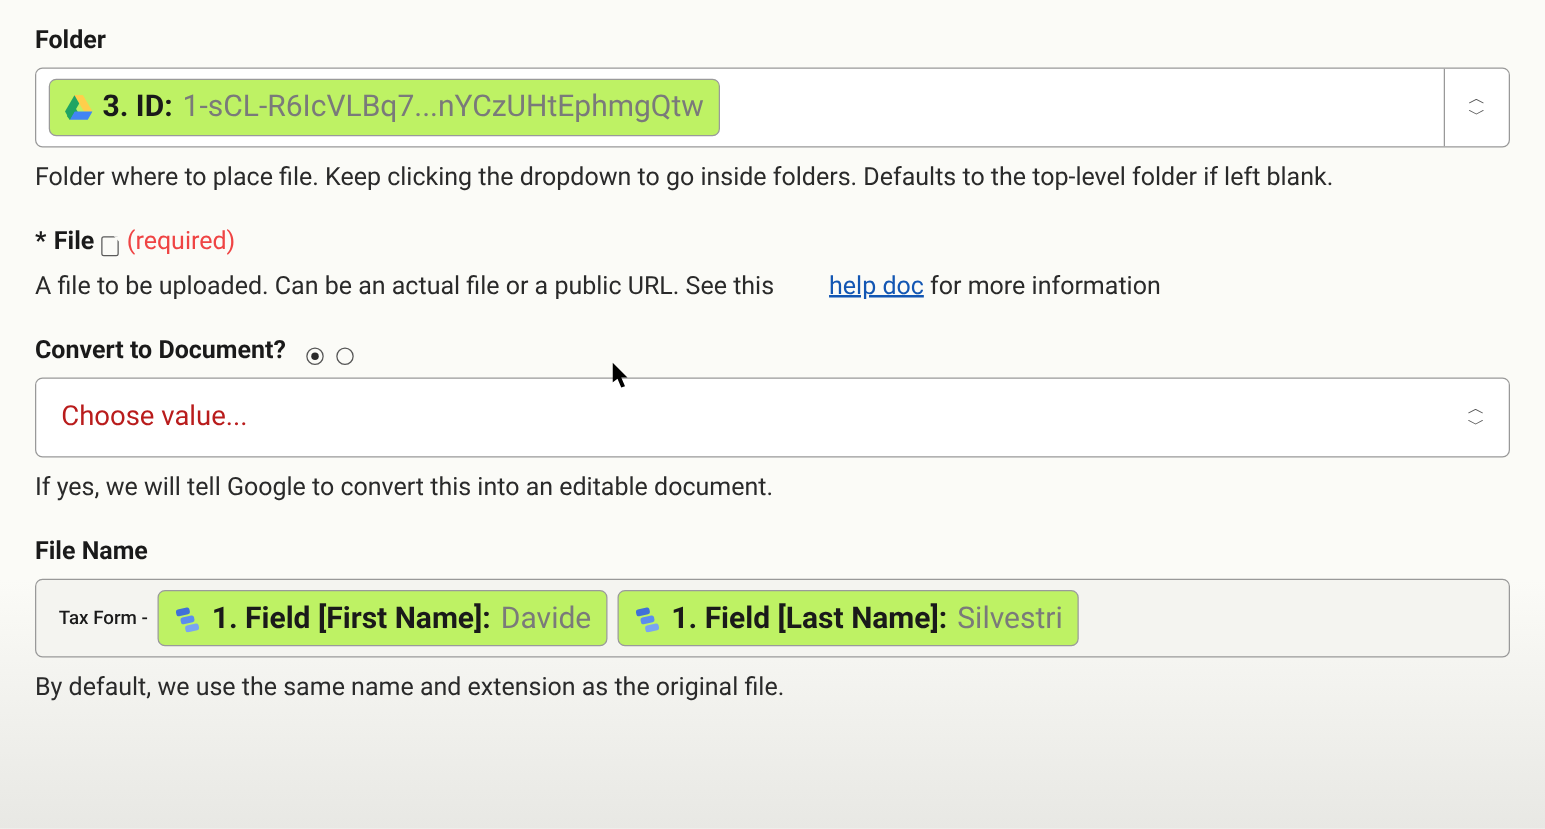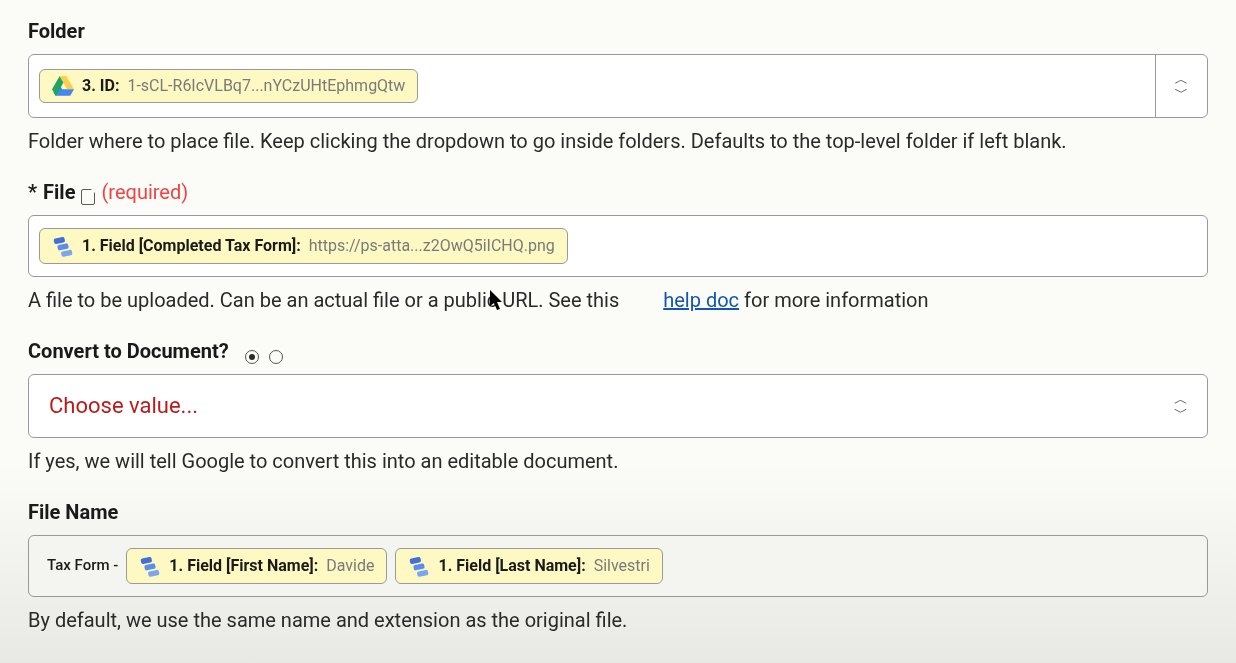--- a/index.html
+++ b/index.html
@@ -74,22 +74,22 @@
       gap: 8px;
       flex-wrap: wrap;
     }
     .pill {
       display: inline-flex;
       align-items: center;
       gap: 8px;
       border: 1.5px solid #9a9a9a;
       border-radius: 6px;
       padding: 6px 12px;
-      background: #fef9c3;
-      font-size: 16px;
+      background: #bef264;
+      font-size: 24px;
       white-space: nowrap;
     }
     .pill .pill-label {
       font-weight: 700;
       color: #1a1a1a;
     }
     .pill .pill-value {
       font-weight: 400;
       color: #7a7a7a;
     }
@@ -212,35 +212,20 @@
   </div>
   <div class="help-text">Folder where to place file. Keep clicking the dropdown to go inside folders. Defaults to the top-level folder if left blank.</div>
 </div>
 
 <div class="field-group">
   <div class="label">
     <span class="asterisk">*</span>
     <span>File</span>
     <span class="doc-icon"></span>
     <span class="req-note">(required)</span>
-  </div>
-  <div class="input-wrapper">
-    <div class="content-area">
-      <div class="pill">
-        <span class="zapier-icon">
-          <svg width="22" height="22" viewBox="0 0 24 24">
-            <rect x="2" y="3" width="12" height="6" rx="2" fill="#4070d8" transform="rotate(-12 8 6)"></rect>
-            <rect x="6" y="10" width="12" height="6" rx="2" fill="#5b8def" transform="rotate(-12 12 13)"></rect>
-            <rect x="10" y="17" width="12" height="6" rx="2" fill="#7aa5f2" transform="rotate(-12 16 20)"></rect>
-          </svg>
-        </span>
-        <span class="pill-label">1. Field [Completed Tax Form]:</span>
-        <span class="pill-value">https://ps-atta...z2OwQ5iICHQ.png</span>
-      </div>
-    </div>
   </div>
   <div class="help-text">
     <span>A file to be uploaded. Can be an actual file or a public URL. See this </span><a href="#">help doc</a><span> for more information</span>
   </div>
 </div>
 
 <div class="field-group">
   <div class="label">
     <span>Convert to Document?</span>
     <span class="radio-group">

